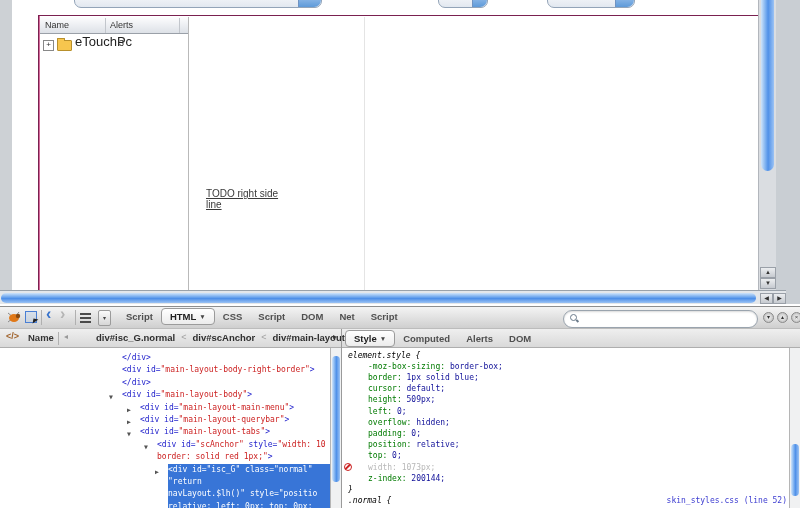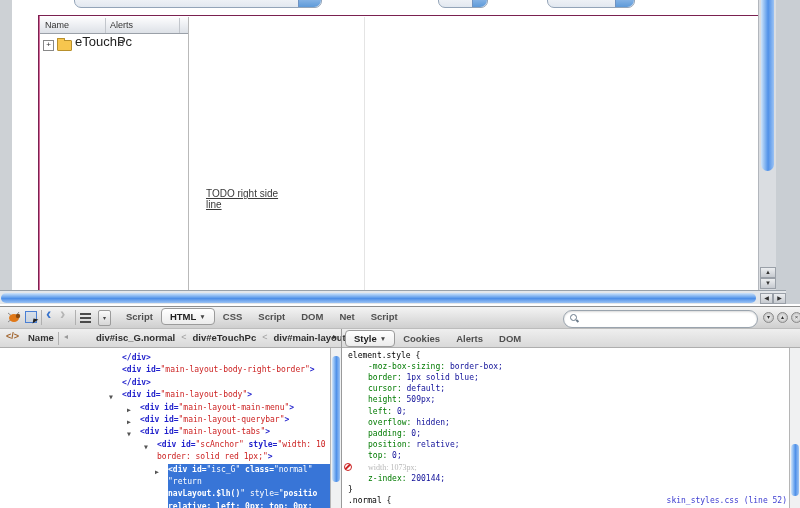--- a/index.html
+++ b/index.html
@@ -75,31 +75,31 @@
   .crumb-scroll{position:absolute;top:332px;font-size:8px;color:#999;}
   .crumbs{position:absolute;left:76px;top:332px;display:flex;gap:6px;white-space:nowrap;
          width:256px;overflow:hidden;margin-left:20px;}
   .crumb{font-size:9.5px;font-weight:bold;color:#2e2e2e;}
   .crumb-sep{font-size:9px;color:#a0a0a0;}
   .side-tabs{position:absolute;left:345px;top:330px;display:flex;align-items:center;}
   .panel-div{position:absolute;left:341px;top:329px;width:1px;height:179px;background:#9a9a9a;}
   
   .code{font-family:"DejaVu Sans Mono",monospace;font-size:8px;white-space:pre;}
   .tree-line{position:absolute;left:0;width:330px;height:12.4px;line-height:12.4px;}
-  .tree-line .tag{color:#2222cc;font-weight:bold;}
+  .tree-line .tag{color:#2222cc;}
   .tree-line .val{color:#cc2222;}
   .tw{position:absolute;top:2px;font-size:6.5px;color:#555;}
   .selbg{position:absolute;top:0;bottom:0;right:0;background:#3875d7;color:#fff;}
   .selbg .tag,.selbg .val{color:#fff;}
   .css-line{position:absolute;left:344px;width:445px;height:11.2px;line-height:11.2px;}
-  .css-line .plain{color:#000;padding-left:4px;}
+  .css-line .plain{color:#000;padding-left:4px;font-style:italic;}
   .css-line .body{padding-left:24px;}
   .css-line .prop{color:#007a00;}
   .css-line .cval{color:#111199;}
-  .css-line.off .prop,.css-line.off .cval{color:#b8b8b8;font-family:Liberation Serif, serif;}
+  .css-line.off .prop,.css-line.off .cval{color:#b8b8b8;}
   .no-icon{position:absolute;left:0;top:1px;width:8px;height:8px;border:1.5px solid #cc2222;
          border-radius:50%;box-sizing:border-box;}
   .no-icon:after{content:"";position:absolute;left:-1px;top:2px;width:7px;height:1.5px;
          background:#cc2222;transform:rotate(-45deg);}
   .css-link{position:absolute;right:2px;color:#3b3bd0;font-size:8px;}
   .sb-mini-track{position:absolute;width:11px;background:#f0f1f2;border-left:1px solid #b5b5b5;box-sizing:border-box;}
   .sb-mini-thumb{position:absolute;left:1px;width:8px;border-radius:4px;
          background:linear-gradient(90deg,#cfe4fa,#7cb0f0 35%,#4f90e8 55%,#9cc3f4);}
   
   .bug{position:absolute;left:6px;top:311px;width:15px;height:13px;}
@@ -198,28 +198,28 @@
     </div>
 
   <div class="fb-bar2"></div>
   <div class="brackets">&lt;/&gt;</div>
   <div class="edit-label">Name</div>
   <div class="fb-sep" style="left:58px;top:332px;height:13px;"></div>
   <div class="crumb-scroll" style="left:64px;">◂</div>
   <div class="crumbs" id="crumbs">
       <span class="crumb">div#isc_G.normal</span>
       <span class="crumb-sep">&lt;</span>
-      <span class="crumb">div#eTouchPc</span>
+      <span class="crumb">div#scAnchor</span>
       <span class="crumb-sep">&lt;</span>
       <span class="crumb">div#main-layout-ta</span>
     </div>
   <div class="crumb-scroll" style="left:333px;color:#333;">▸</div>
   <div class="side-tabs" id="side-tabs">
       <div class="fb-tab active">Style<span class="caret">▼</span></div>
-      <div class="fb-tab">Cookies</div>
+      <div class="fb-tab">Computed</div>
       <div class="fb-tab">Alerts</div>
       <div class="fb-tab">DOM</div>
     </div>
   <div class="panel-div"></div>
 
   <div id="html-tree" class="code"><div class="tree-line" style="top: 352px;"><span style="position: absolute; left: 122px;"><span class="tag">&lt;/div&gt;</span></span></div><div class="tree-line" style="top: 364.4px;"><span style="position: absolute; left: 122px;"><span class="tag">&lt;div id=</span><span class="val">"main-layout-body-right-border"</span><span class="tag">&gt;</span></span></div><div class="tree-line" style="top: 376.8px;"><span style="position: absolute; left: 122px;"><span class="tag">&lt;/div&gt;</span></span></div><div class="tree-line" style="top: 389.2px;"><span class="tw" style="left: 109px;">▼</span><span style="position: absolute; left: 122px;"><span class="tag">&lt;div id=</span><span class="val">"main-layout-body"</span><span class="tag">&gt;</span></span></div><div class="tree-line" style="top: 401.6px;"><span class="tw" style="left: 127px;">▶</span><span style="position: absolute; left: 140px;"><span class="tag">&lt;div id=</span><span class="val">"main-layout-main-menu"</span><span class="tag">&gt;</span></span></div><div class="tree-line" style="top: 414px;"><span class="tw" style="left: 127px;">▶</span><span style="position: absolute; left: 140px;"><span class="tag">&lt;div id=</span><span class="val">"main-layout-querybar"</span><span class="tag">&gt;</span></span></div><div class="tree-line" style="top: 426.4px;"><span class="tw" style="left: 127px;">▼</span><span style="position: absolute; left: 140px;"><span class="tag">&lt;div id=</span><span class="val">"main-layout-tabs"</span><span class="tag">&gt;</span></span></div><div class="tree-line" style="top: 438.8px;"><span class="tw" style="left: 144px;">▼</span><span style="position: absolute; left: 157px;"><span class="tag">&lt;div id=</span><span class="val">"scAnchor"</span><span class="tag"> style=</span><span class="val">"width: 10</span></span></div><div class="tree-line" style="top: 451.2px;"><span style="position: absolute; left: 157px;"><span class="val">border: solid red 1px;"</span><span class="tag">&gt;</span></span></div><div class="tree-line" style="top: 463.6px;"><span class="tw" style="left: 155px;">▶</span><span class="selbg" style="left: 168px; background: rgb(56, 117, 215);"><span class="tag">&lt;div id=</span><span class="val">"isc_G"</span><span class="tag"> class=</span><span class="val">"normal"</span></span></div><div class="tree-line" style="top: 476px;"><span class="selbg" style="left: 168px; background: rgb(56, 117, 215);"><span class="val">"return</span></span></div><div class="tree-line" style="top: 488.4px;"><span class="selbg" style="left: 168px; background: rgb(56, 117, 215);"><span class="tag">navLayout.$lh()</span><span class="val">" style="</span><span class="tag">positio</span></span></div><div class="tree-line" style="top: 500.8px;"><span class="selbg" style="left: 168px; background: rgb(56, 117, 215);"><span class="tag">relative; left: 0px; top: 0px;</span></span></div></div>
   <div class="sb-mini-track" style="left:330px;top:348px;height:160px;">
     <div class="sb-mini-thumb" style="top:8px;height:126px;"></div>
   </div>
   <div id="css-panel" class="code"><div class="css-line" style="top: 349.5px;"><span class="plain">element.style {</span></div><div class="css-line" style="top: 360.7px;"><span class="body"><span class="prop">-moz-box-sizing: </span><span class="cval">border-box;</span></span></div><div class="css-line" style="top: 371.9px;"><span class="body"><span class="prop">border: </span><span class="cval">1px solid blue;</span></span></div><div class="css-line" style="top: 383.1px;"><span class="body"><span class="prop">cursor: </span><span class="cval">default;</span></span></div><div class="css-line" style="top: 394.3px;"><span class="body"><span class="prop">height: </span><span class="cval">509px;</span></span></div><div class="css-line" style="top: 405.5px;"><span class="body"><span class="prop">left: </span><span class="cval">0;</span></span></div><div class="css-line" style="top: 416.7px;"><span class="body"><span class="prop">overflow: </span><span class="cval">hidden;</span></span></div><div class="css-line" style="top: 427.9px;"><span class="body"><span class="prop">padding: </span><span class="cval">0;</span></span></div><div class="css-line" style="top: 439.1px;"><span class="body"><span class="prop">position: </span><span class="cval">relative;</span></span></div><div class="css-line" style="top: 450.3px;"><span class="body"><span class="prop">top: </span><span class="cval">0;</span></span></div><div class="css-line off" style="top: 461.5px;"><span class="no-icon"></span><span class="body"><span class="prop">width: </span><span class="cval">1073px;</span></span></div><div class="css-line" style="top: 472.7px;"><span class="body"><span class="prop">z-index: </span><span class="cval">200144;</span></span></div><div class="css-line" style="top: 483.9px;"><span class="plain">}</span></div><div class="css-line" style="top: 495.1px;"><span class="plain">.normal {</span><span class="css-link">skin_styles.css (line 52)</span></div></div>

